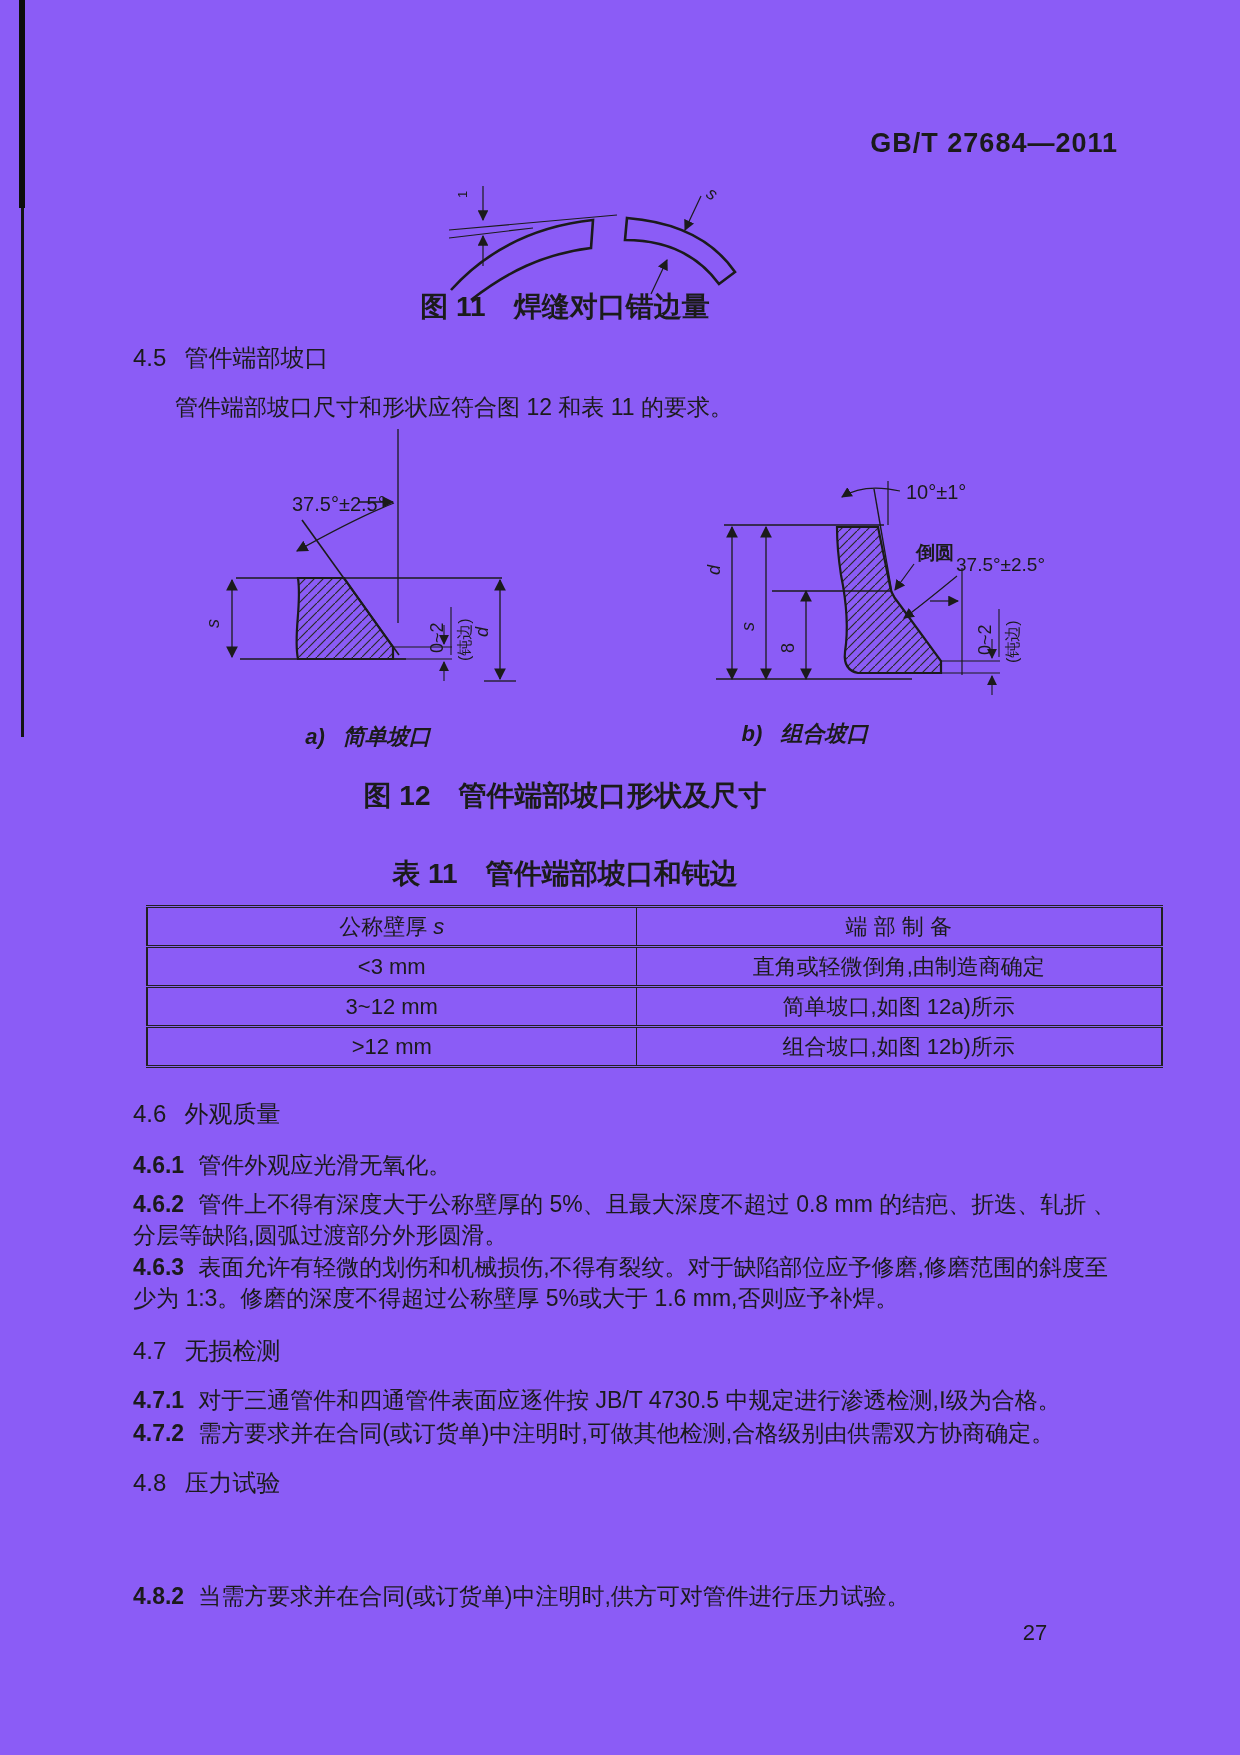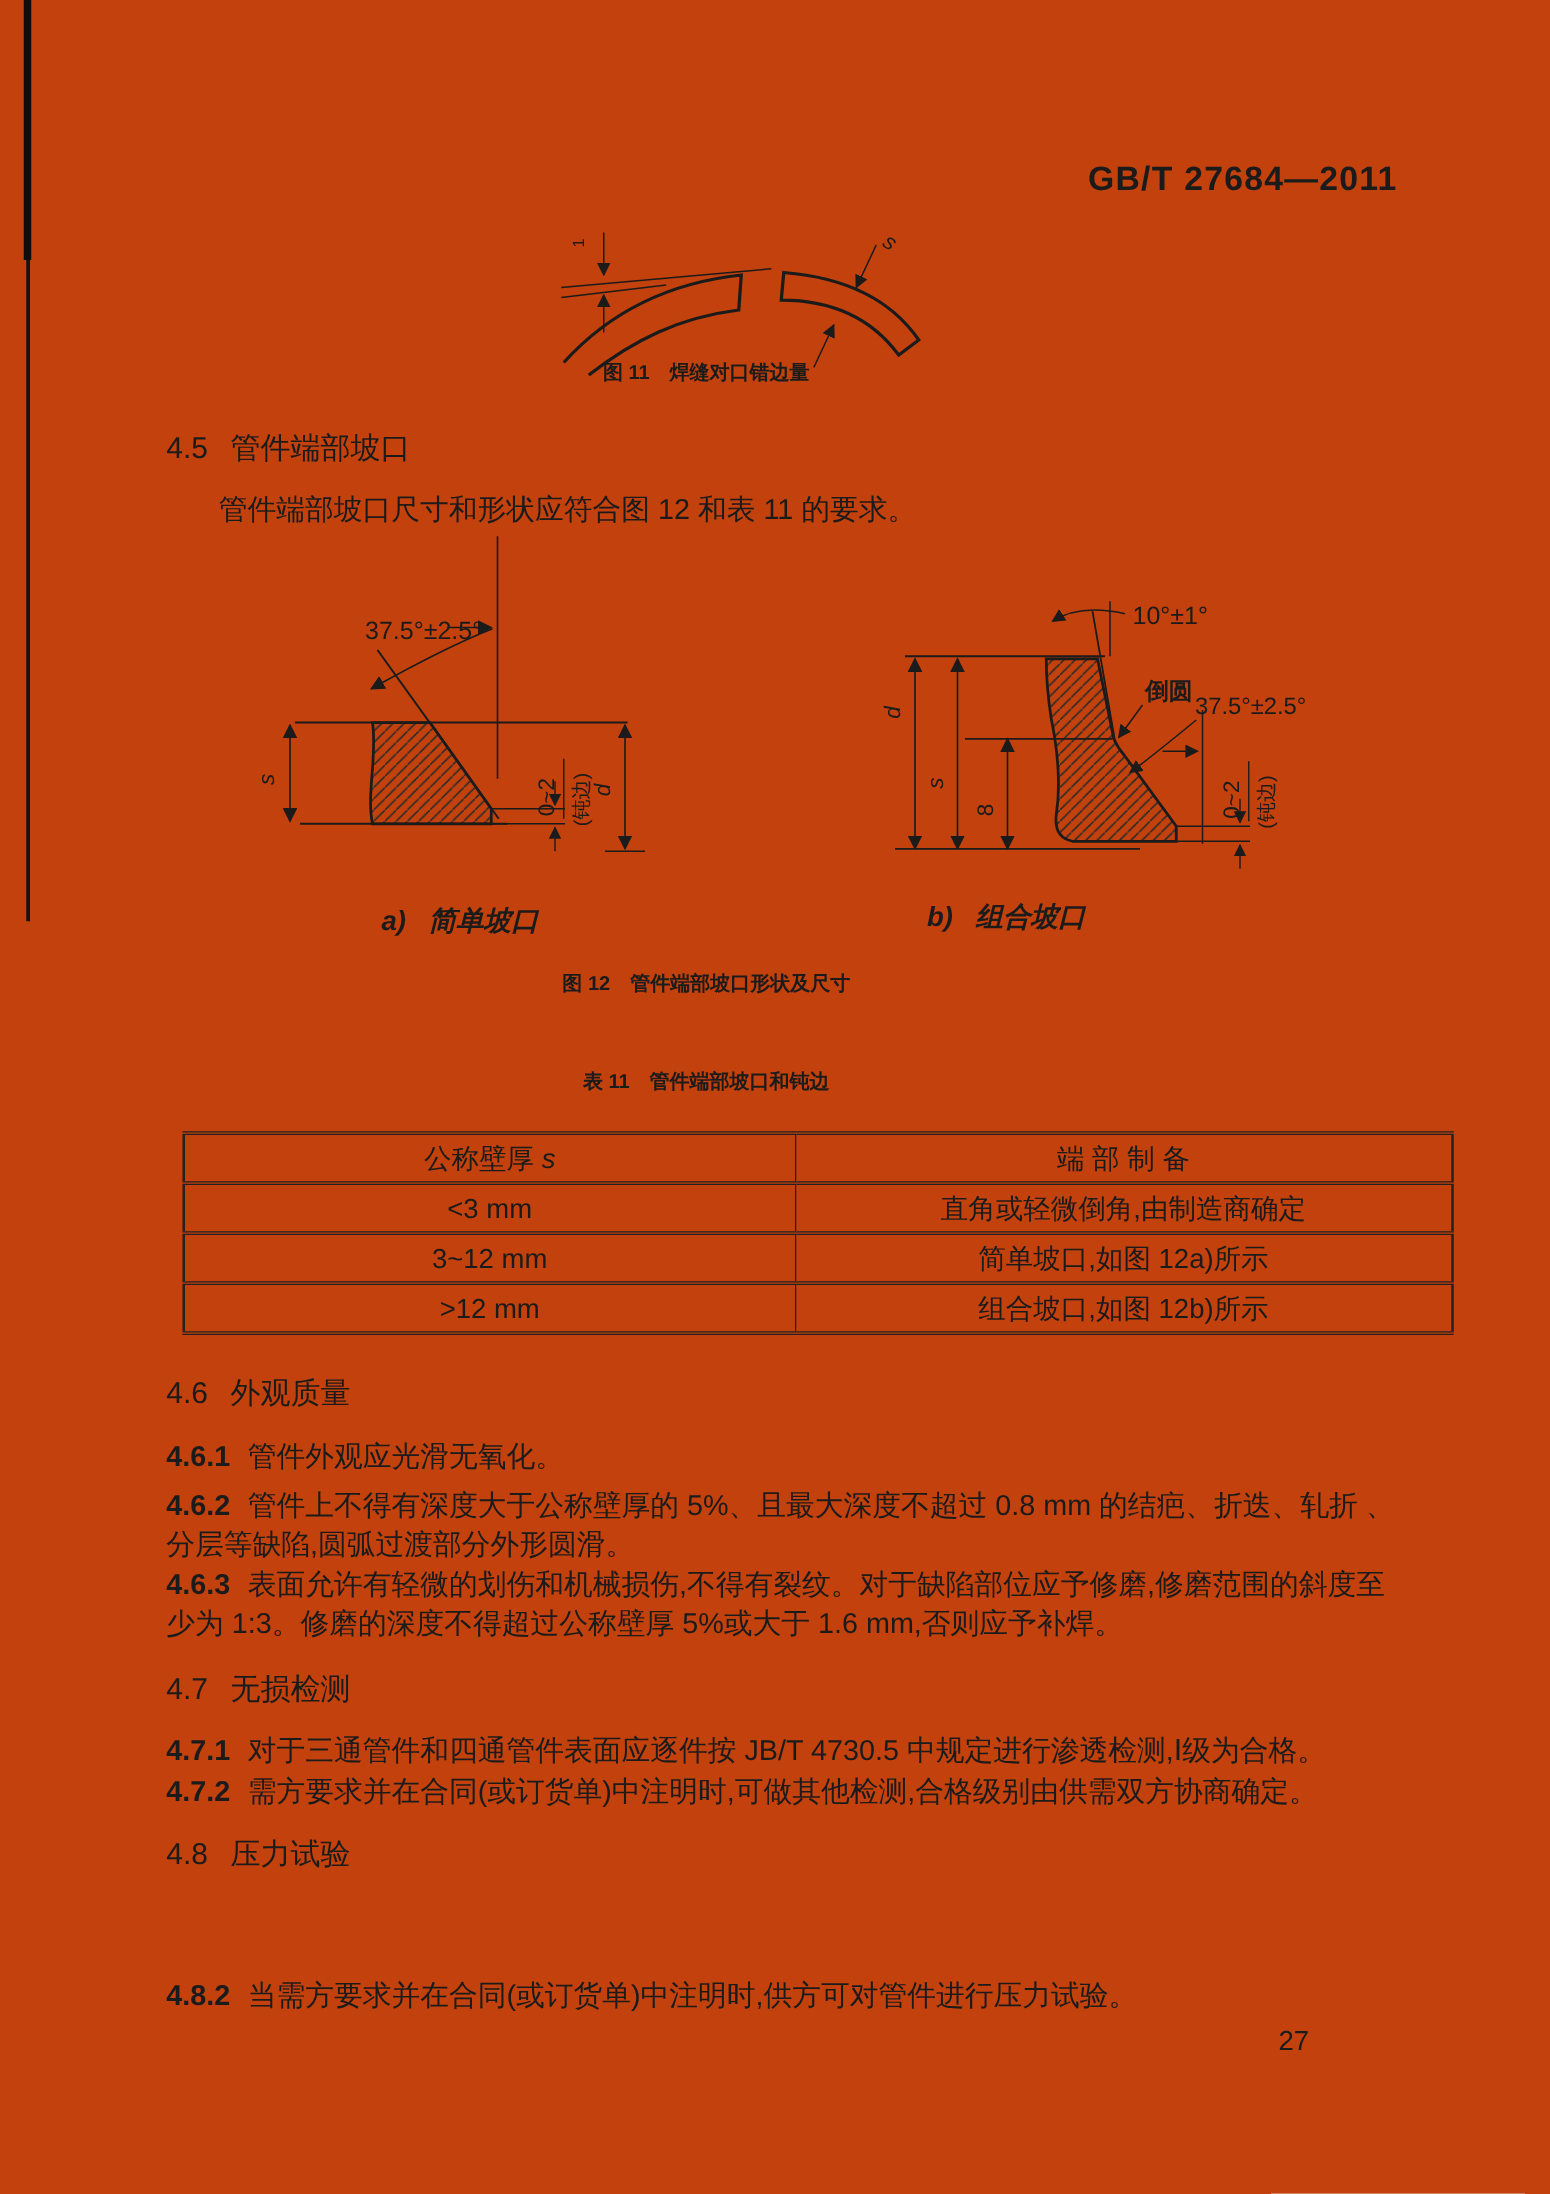--- a/index.html
+++ b/index.html
@@ -1,22 +1,22 @@
 <!DOCTYPE html>
 <html><head>
 <meta charset="utf-8">
 <style>
   html,body{margin:0;padding:0;background:#e8e8e8;}
-  .page{position:relative;width:1240px;height:1755px;background:#c2410c;margin:0 auto;
+  .page{position:relative;width:1240px;height:1755px;background:#8b5cf6;margin:0 auto;
         font-family:"Liberation Sans",sans-serif;color:#1b1b1b;overflow:hidden;}
   .abs{position:absolute;}
   .edge-rule{position:absolute;left:21px;top:0;width:3px;height:737px;background:#141414;}
   .edge-rule-top{position:absolute;left:19px;top:0;width:6px;height:208px;background:#0d0d0d;}
   .header-code{position:absolute;top:128px;right:122px;font-size:27px;font-weight:bold;letter-spacing:1px;}
-  .caption{position:absolute;left:165px;width:800px;text-align:center;font-weight:bold;font-size:16px;}
+  .caption{position:absolute;left:165px;width:800px;text-align:center;font-weight:bold;font-size:28px;}
   .subcap{position:absolute;width:240px;text-align:center;font-weight:bold;font-size:22px;font-style:italic;}
   .subcap .cnum{margin-right:18px;font-weight:bold;}
   .h{position:absolute;left:133px;font-size:24px;font-weight:normal;}
   .h .cnum{margin-right:18px;}
   .para{position:absolute;left:133px;width:995px;font-size:23px;line-height:31px;}
   .para .cnum{font-weight:bold;margin-right:14px;white-space:nowrap;}
   .p45{position:absolute;left:175px;font-size:23px;}
   table.t11{position:absolute;left:146px;top:905px;width:1017px;border-collapse:collapse;
             font-size:22px;table-layout:fixed;}
   table.t11 th,table.t11 td{border-left:1.5px solid #222;border-right:1.5px solid #222;

